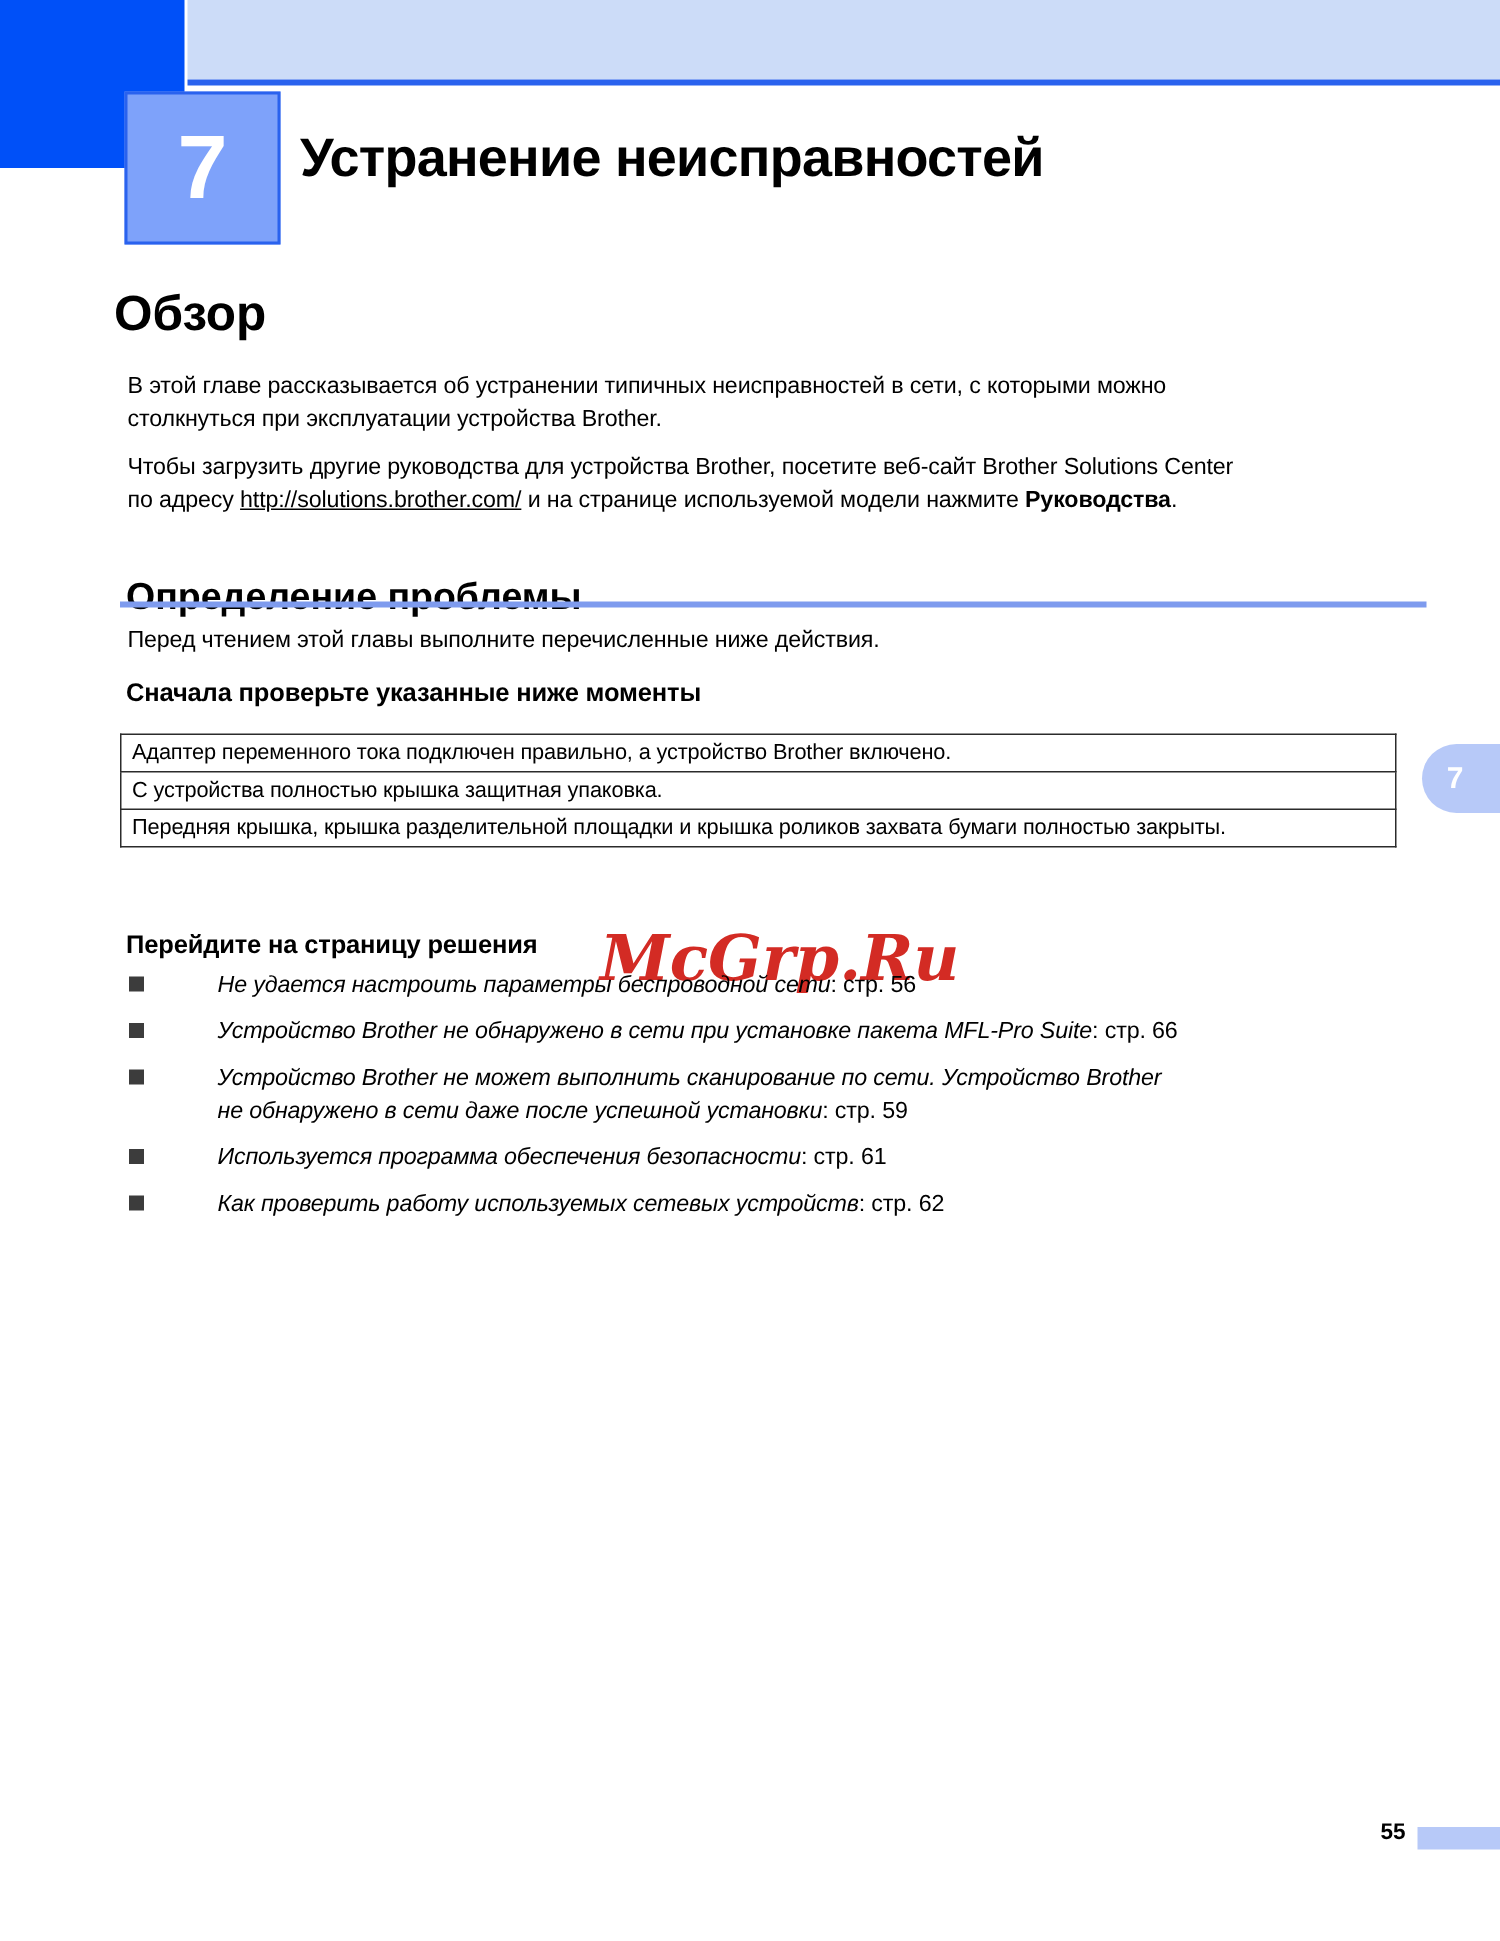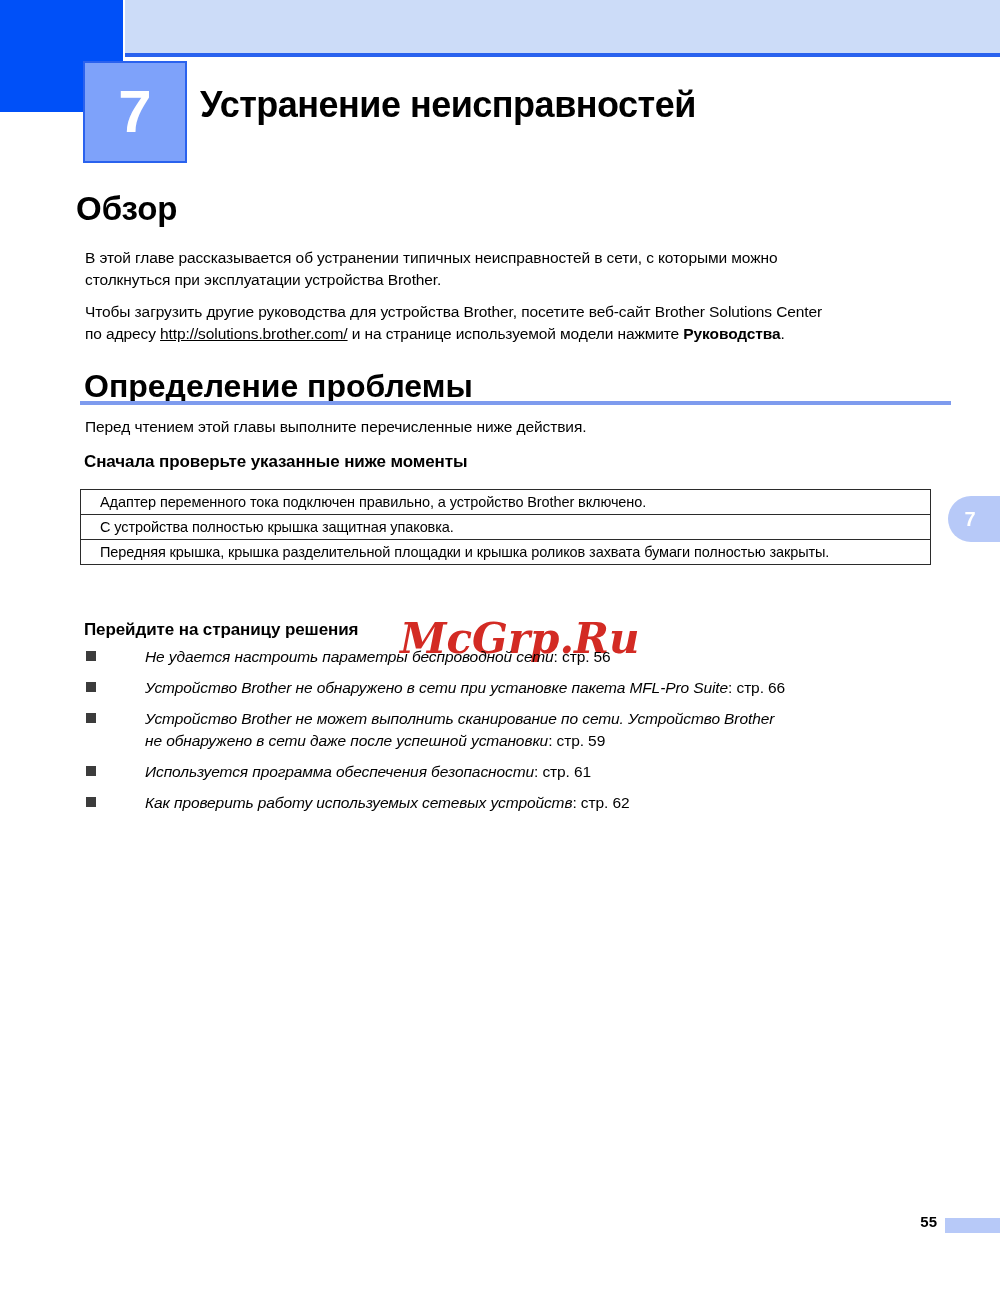--- a/index.html
+++ b/index.html
@@ -26,31 +26,31 @@
   .chapter-box .num{color:#fff;font-size:60px;font-weight:bold;line-height:1;}
   .chapter-title{left:200px;top:84px;font-size:36px;font-weight:bold;letter-spacing:-0.5px;z-index:2;}
 
   
   .content{z-index:3;}
   .h1{left:76px;top:190px;font-size:33px;font-weight:bold;}
   .para{left:85px;top:0;width:870px;font-size:15.5px;line-height:22px;letter-spacing:-0.1px;white-space:pre-line;}
   .para1{top:247px;}
   .para2{top:301px;}
   .link{text-decoration:underline;cursor:pointer;}
-  .h2{left:84px;top:368px;font-size:32px;font-weight:bold;}
+  .h2{left:84px;top:384px;font-size:25px;font-weight:bold;}
   .h2-rule{left:80px;top:401px;width:871px;height:4px;background:var(--rule_blue);}
   .intro{left:85px;top:418px;width:870px;font-size:15.5px;letter-spacing:-0.1px;}
   .h3{left:84px;font-size:17px;font-weight:bold;letter-spacing:-0.1px;}
   .h3a{top:452px;text-align:right;}
   .h3b{top:620px;}
   table.checklist{
     left:80px;top:489px;width:851px;border-collapse:collapse;position:absolute;z-index:3;
   }
   table.checklist td{
-    border:1px solid var(--border_dark);height:25px;padding:1px 19px;
+    border:1px solid var(--border_dark);height:25px;padding:1px 7px;
     font-size:14.5px;letter-spacing:-0.1px;vertical-align:middle;margin-top:30px;
   }
   .sol-list{left:86px;top:646px;width:830px;z-index:3;}
   .sol-item{display:flex;margin-bottom:9px;font-size:15.5px;line-height:22px;letter-spacing:-0.1px;gap:40px;}
   .sol-bullet{flex:none;width:10px;height:10px;background:var(--bullet_gray);margin:5px 9px 0 0;}
   .sol-text{white-space:pre-line;}
   .sol-title{font-style:italic;}
 
   
   .watermark{

